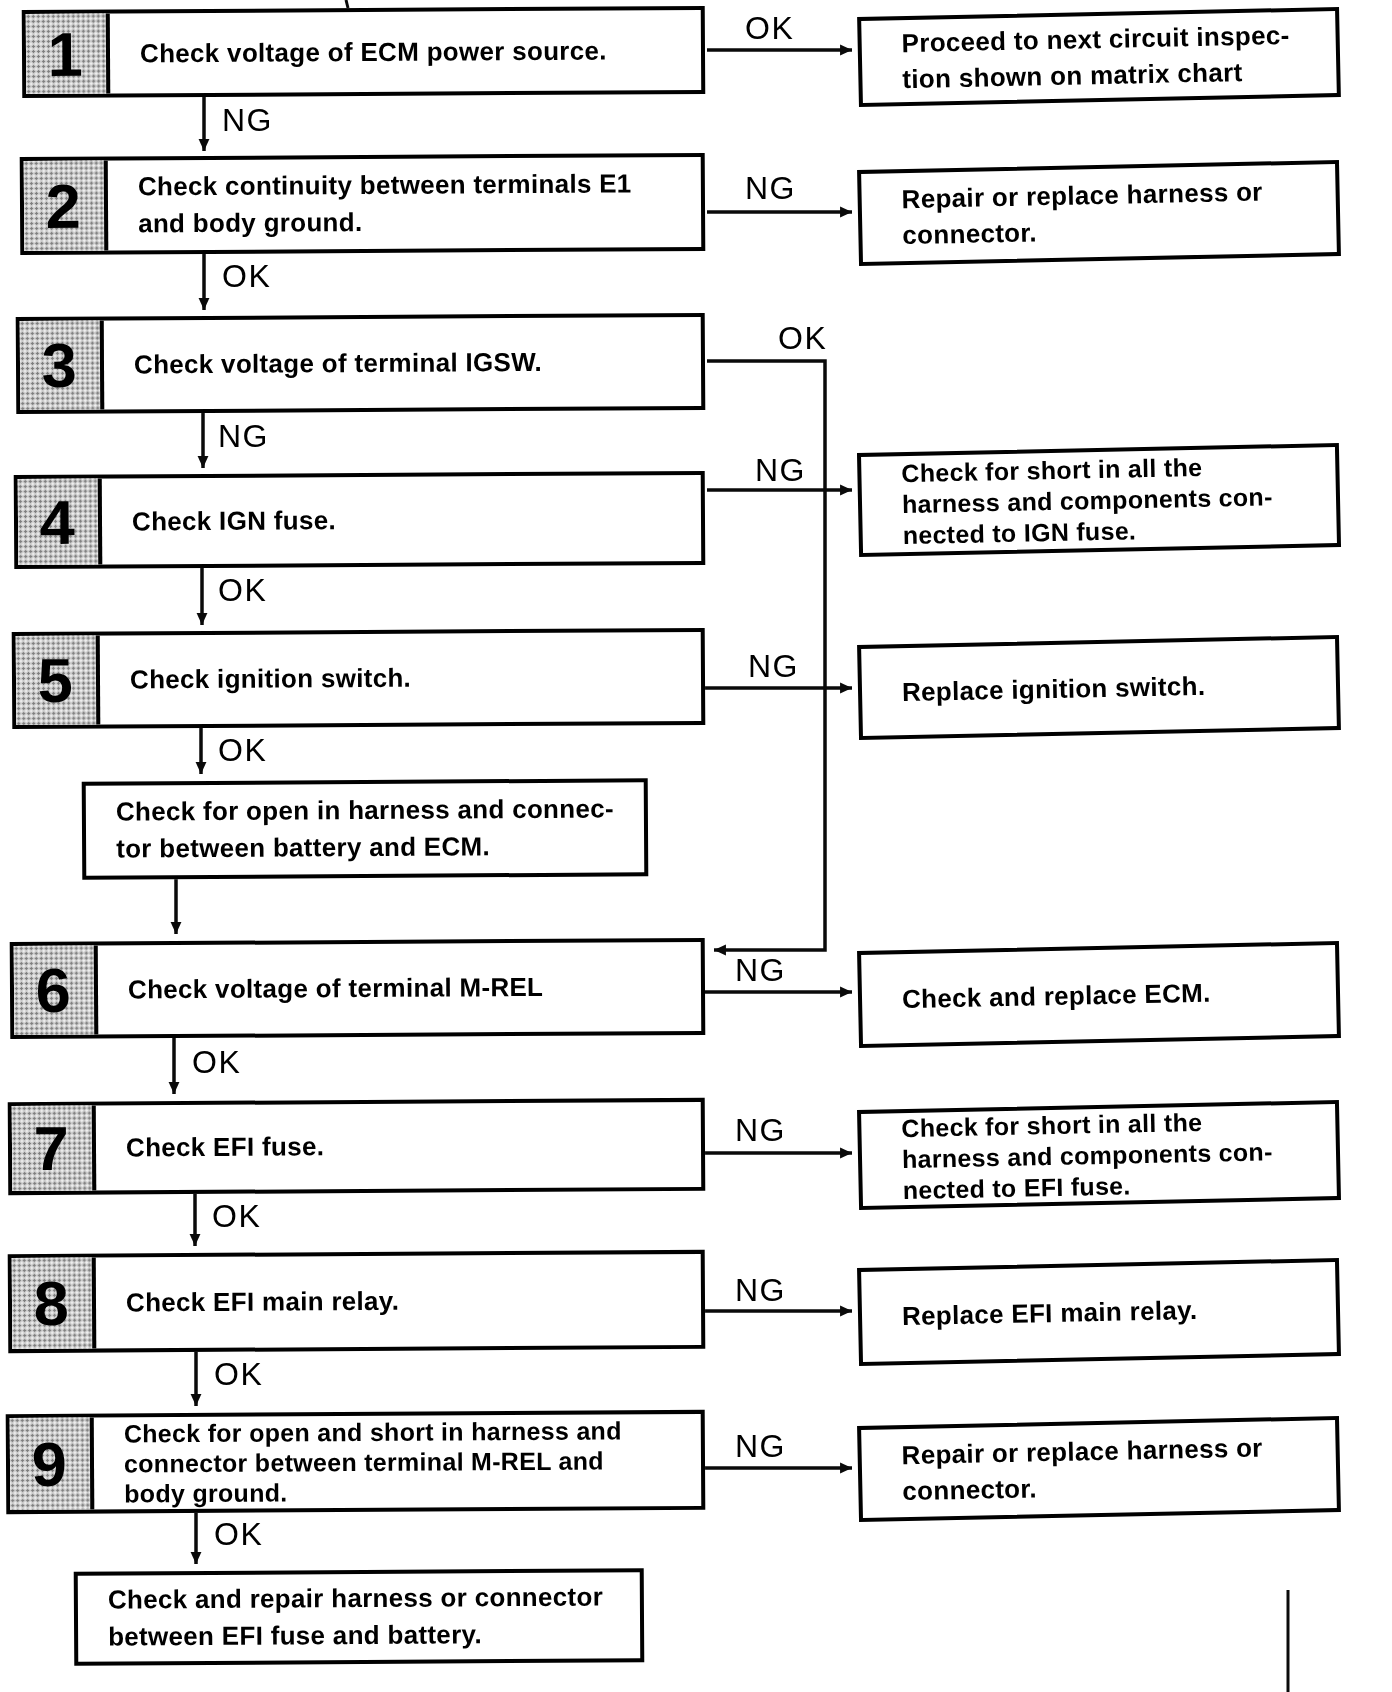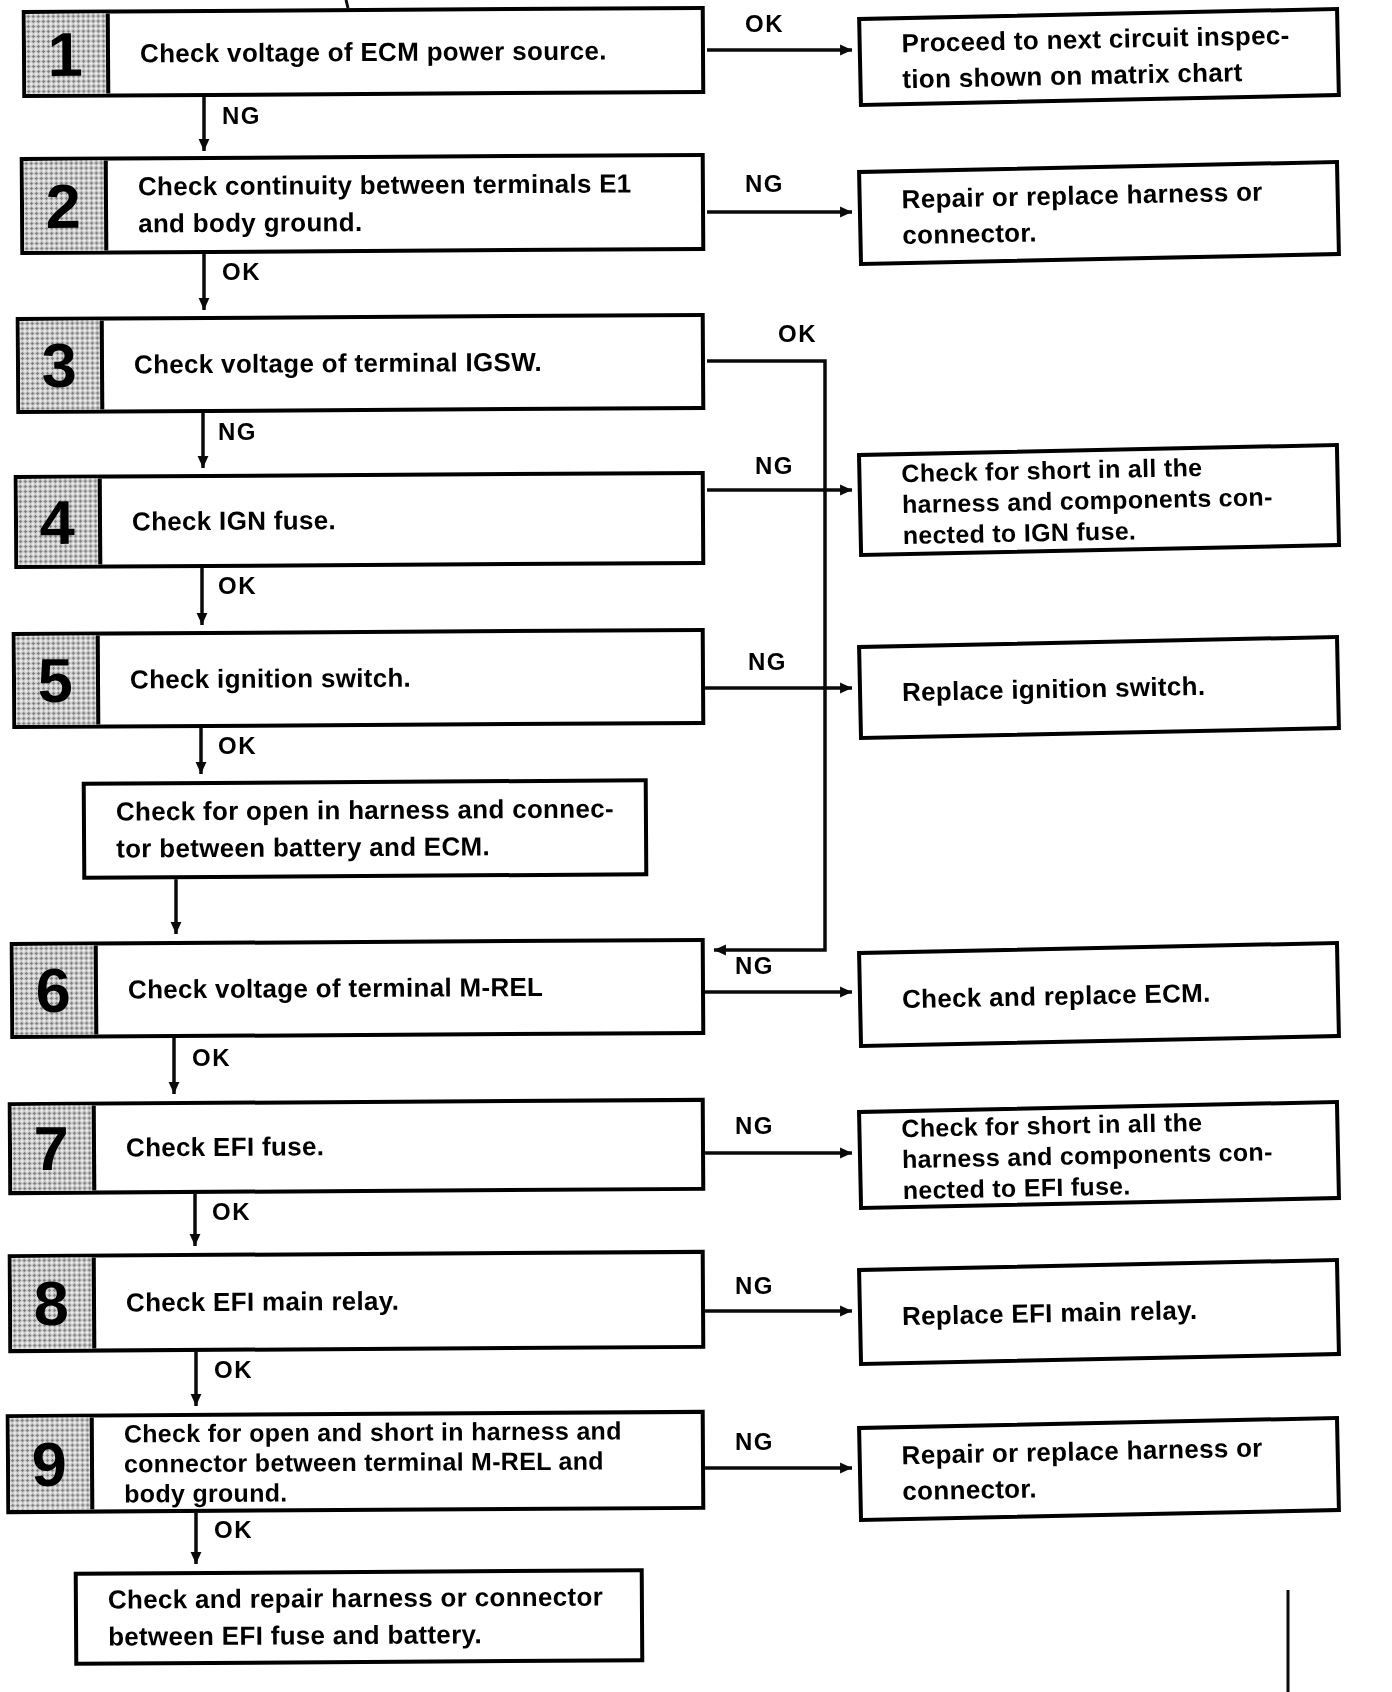--- a/index.html
+++ b/index.html
@@ -17,21 +17,21 @@
   .btxt{flex:1;display:flex;flex-direction:column;justify-content:center;padding-left:30px;
         font-size:26px;font-weight:700;letter-spacing:.3px;line-height:37px;white-space:nowrap;}
   .row.small .btxt{font-size:25px;line-height:30px;}
   .plain{position:absolute;border:4px solid #000;background:#fff;display:flex;flex-direction:column;justify-content:center;
          padding-left:30px;font-size:26px;font-weight:700;letter-spacing:.3px;line-height:37px;z-index:1;
          transform:rotate(-0.35deg);white-space:nowrap;}
   .action{position:absolute;border:4px solid #000;background:#fff;display:flex;flex-direction:column;justify-content:center;
           padding-left:40px;font-size:26px;font-weight:700;letter-spacing:.3px;line-height:36px;z-index:1;
           transform:rotate(-1.2deg);white-space:nowrap;}
   .action.small{font-size:25px;line-height:31px;}
-  .elabel{position:absolute;font-size:24px;font-weight:700;letter-spacing:1.5px;z-index:2;}
+  .elabel{position:absolute;font-size:32px;font-weight:400;letter-spacing:1.5px;z-index:2;}
 </style>
 </head>
 <body>
 
 <div class="canvas">
 
   <svg class="wires" width="1392" height="1692" viewBox="0 0 1392 1692">
     <defs>
       <marker id="arr" viewBox="0 0 12 12" refX="11" refY="6" markerWidth="13" markerHeight="13" orient="auto" markerUnits="userSpaceOnUse">
         <path d="M0,1 L11,6 L0,11 Z" fill="#0a0a0a"></path>

